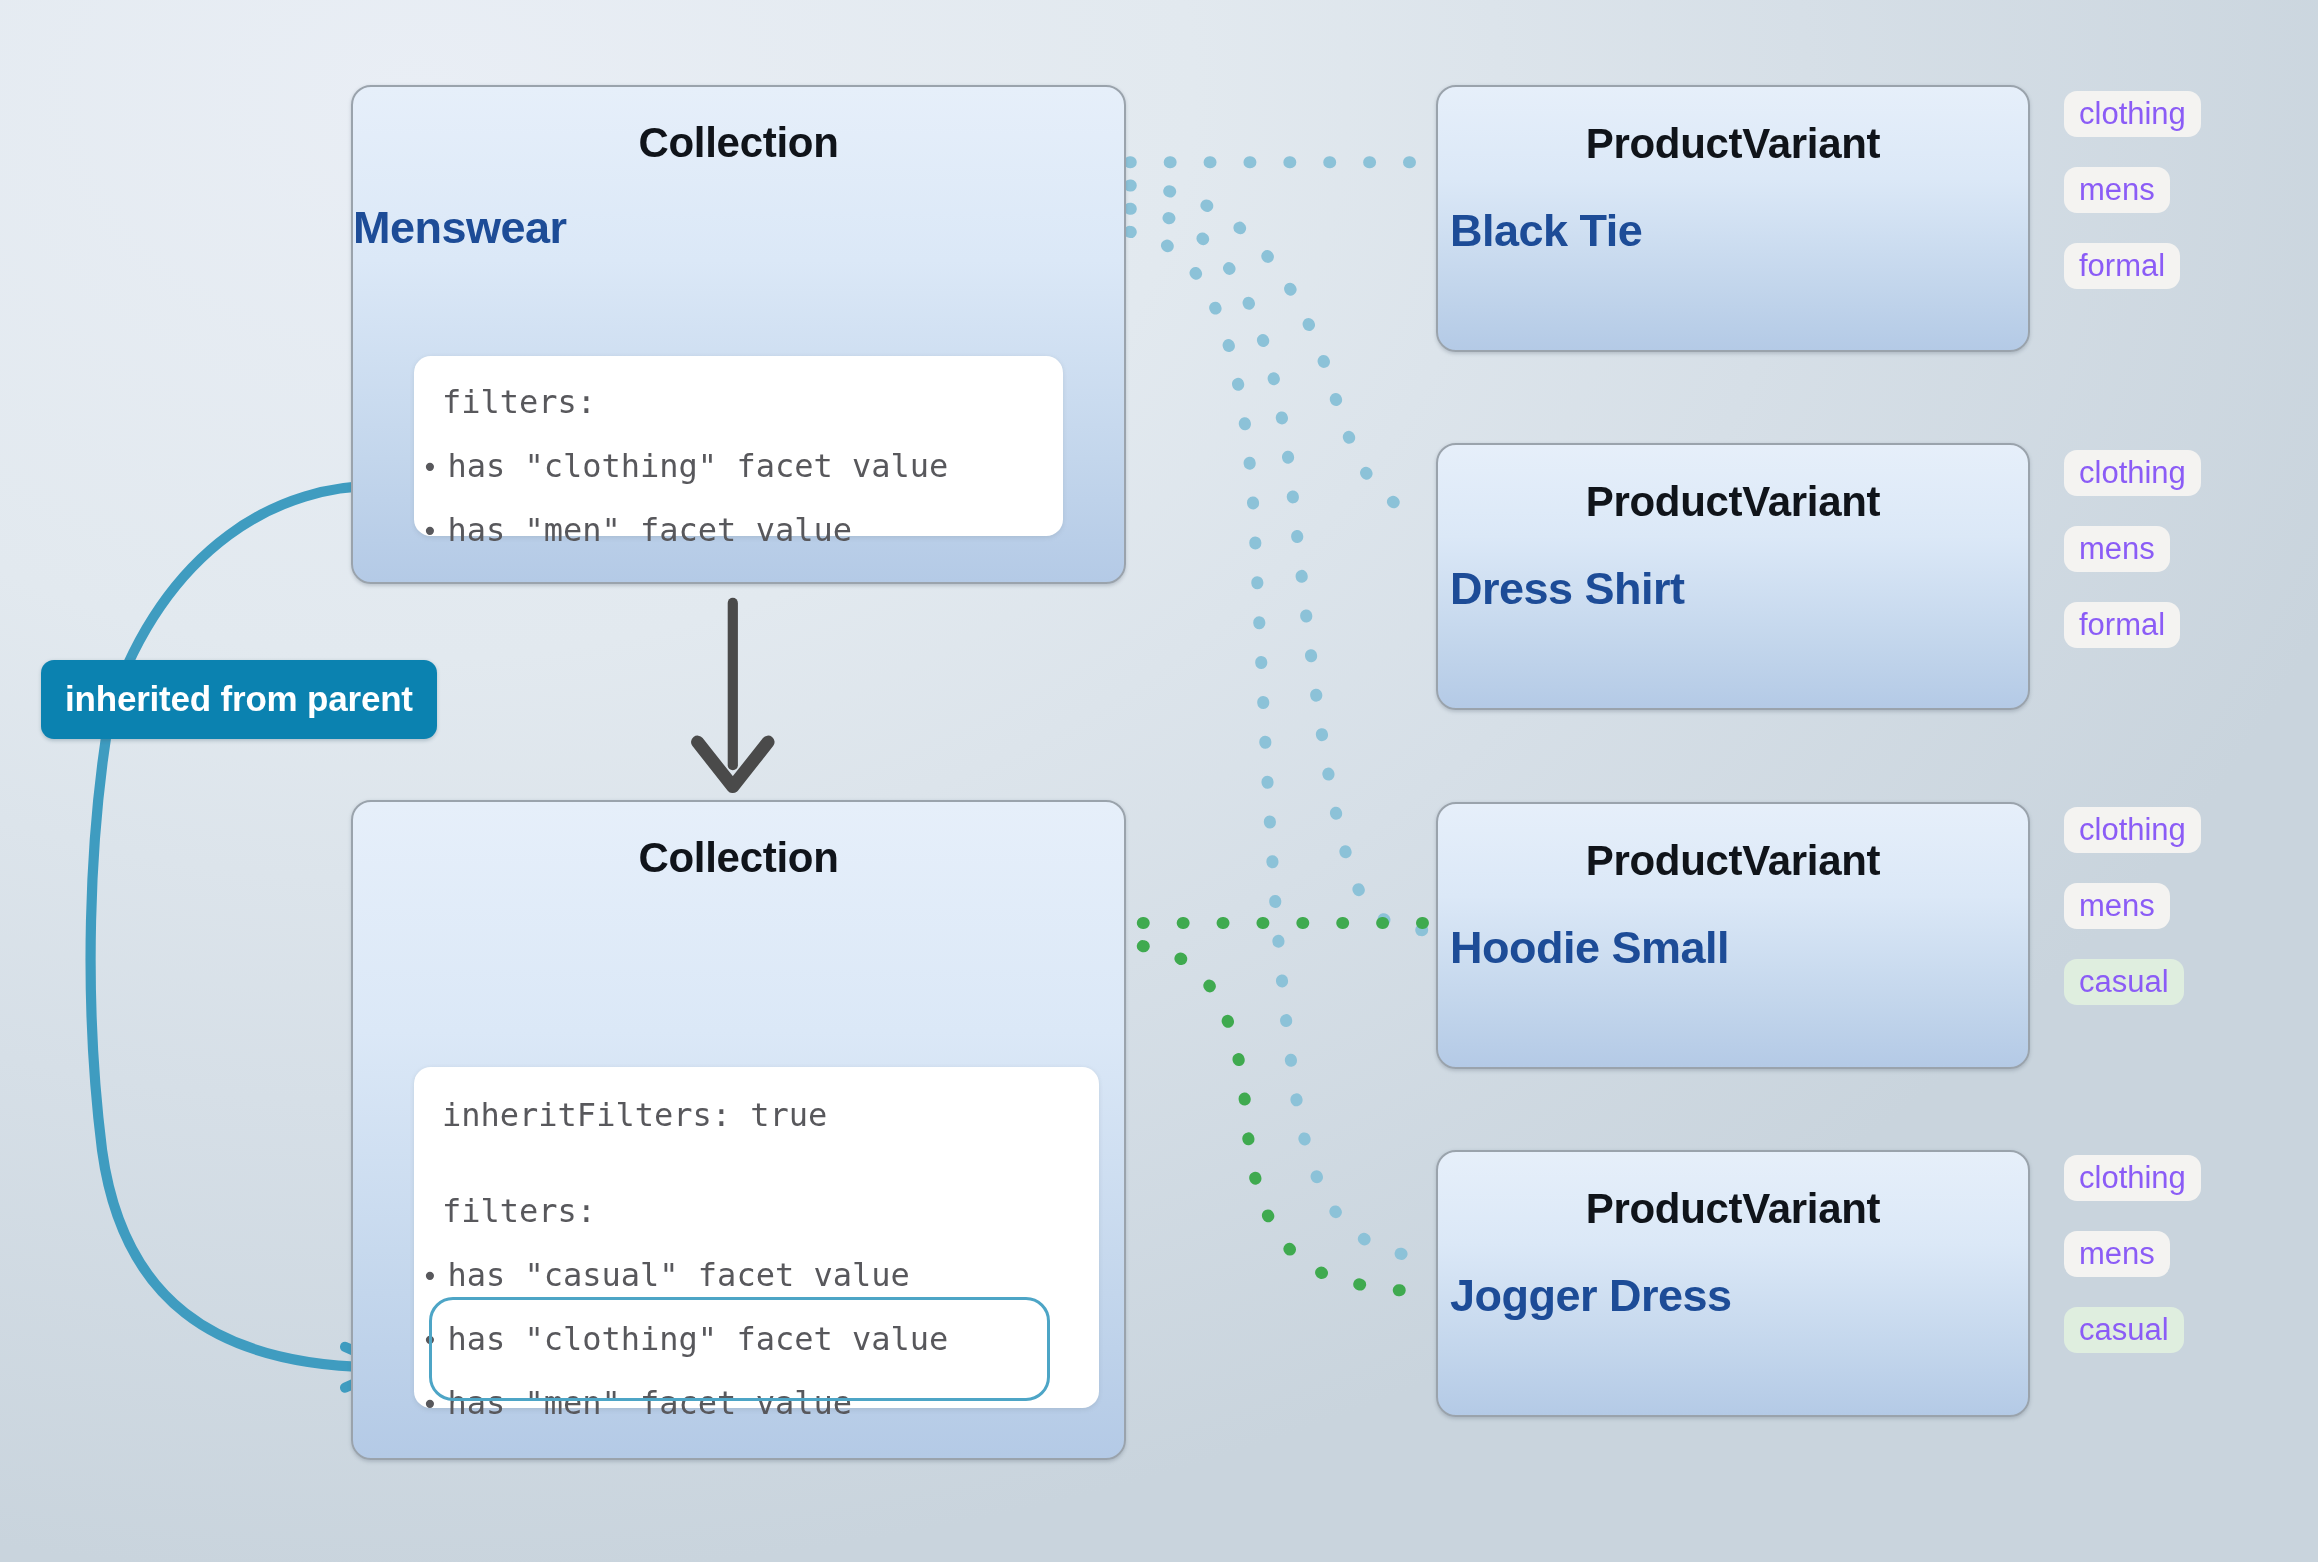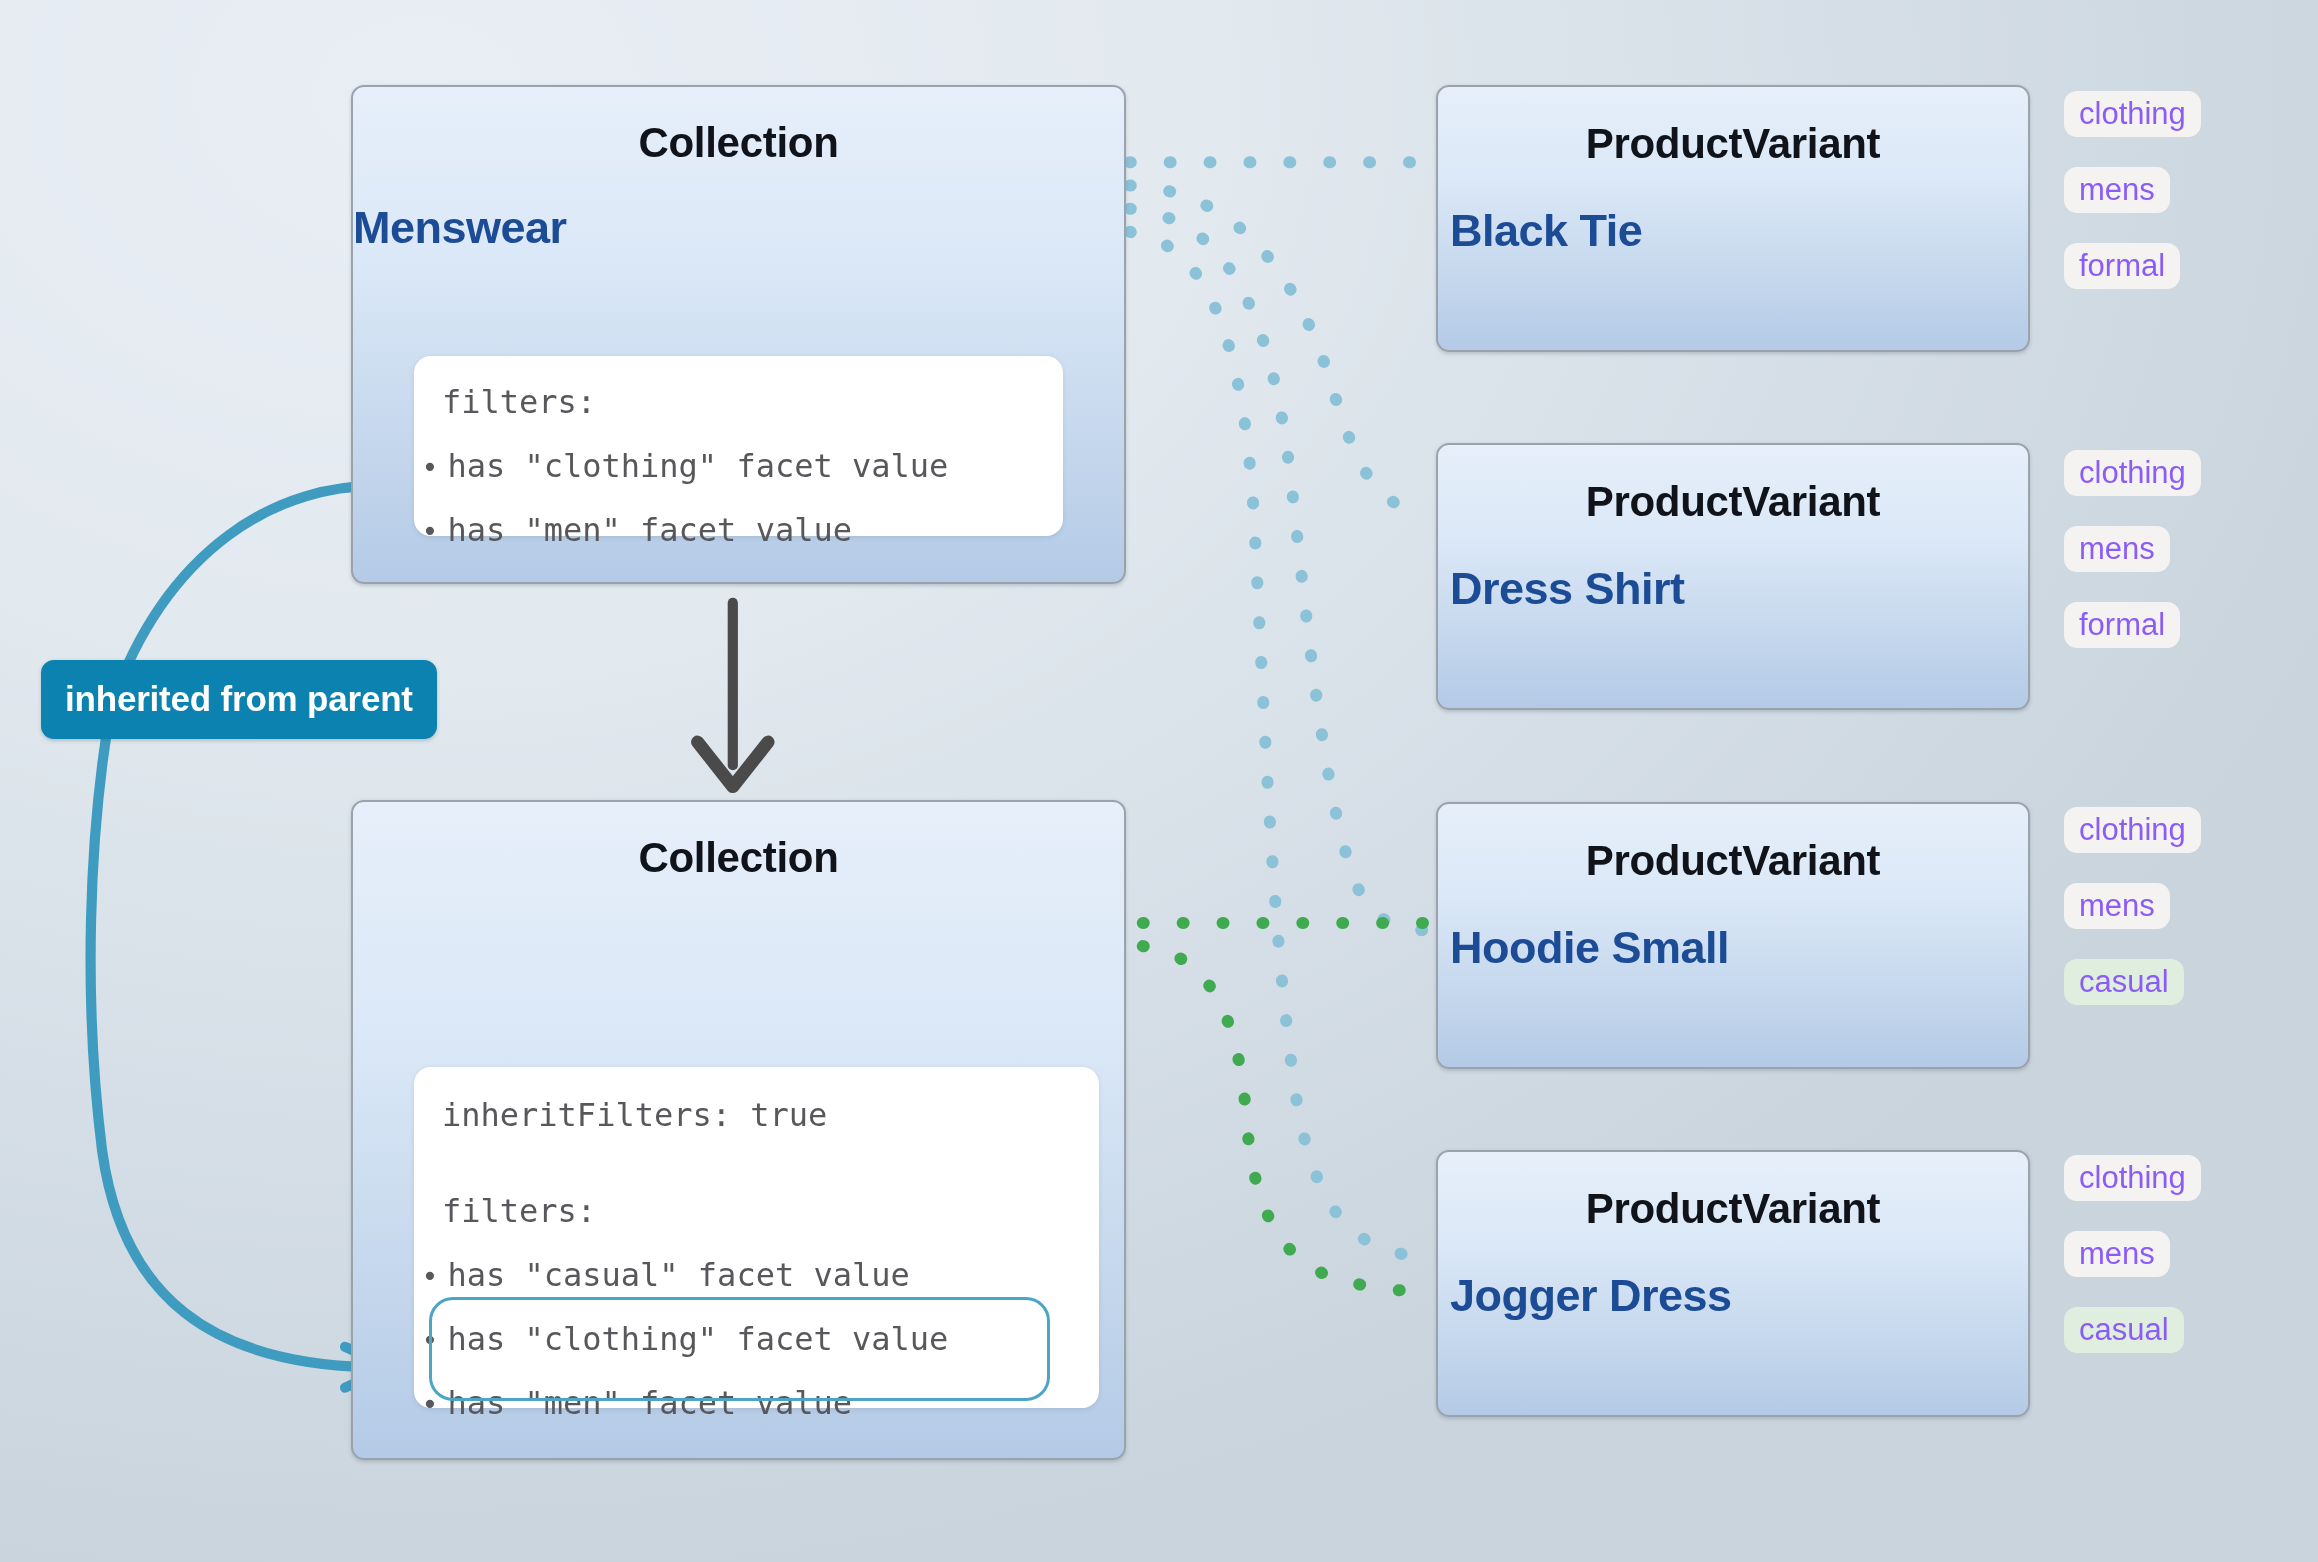--- a/index.html
+++ b/index.html
@@ -23,21 +23,21 @@
     left: 0; top: 0;
     width: 2319px; height: 1563px;
     pointer-events: none;
   }
 
   
   .entity {
     position: absolute;
     box-sizing: border-box;
     border: 2.8px solid #9aa3ac;
-    border-radius: 13px;
+    border-radius: 20px;
     background: linear-gradient(to bottom, #e6effa 0%, #dbe8f7 35%, #c3d6ec 75%, #b4cae6 100%);
     box-shadow: 0 1.9px 3.7px rgba(90,105,120,0.28);
   }
   .entity-type {
     text-align: center;
     color: #10141a;
     font-weight: bold;
     letter-spacing: -0.3px;
   }
   .entity-name {

